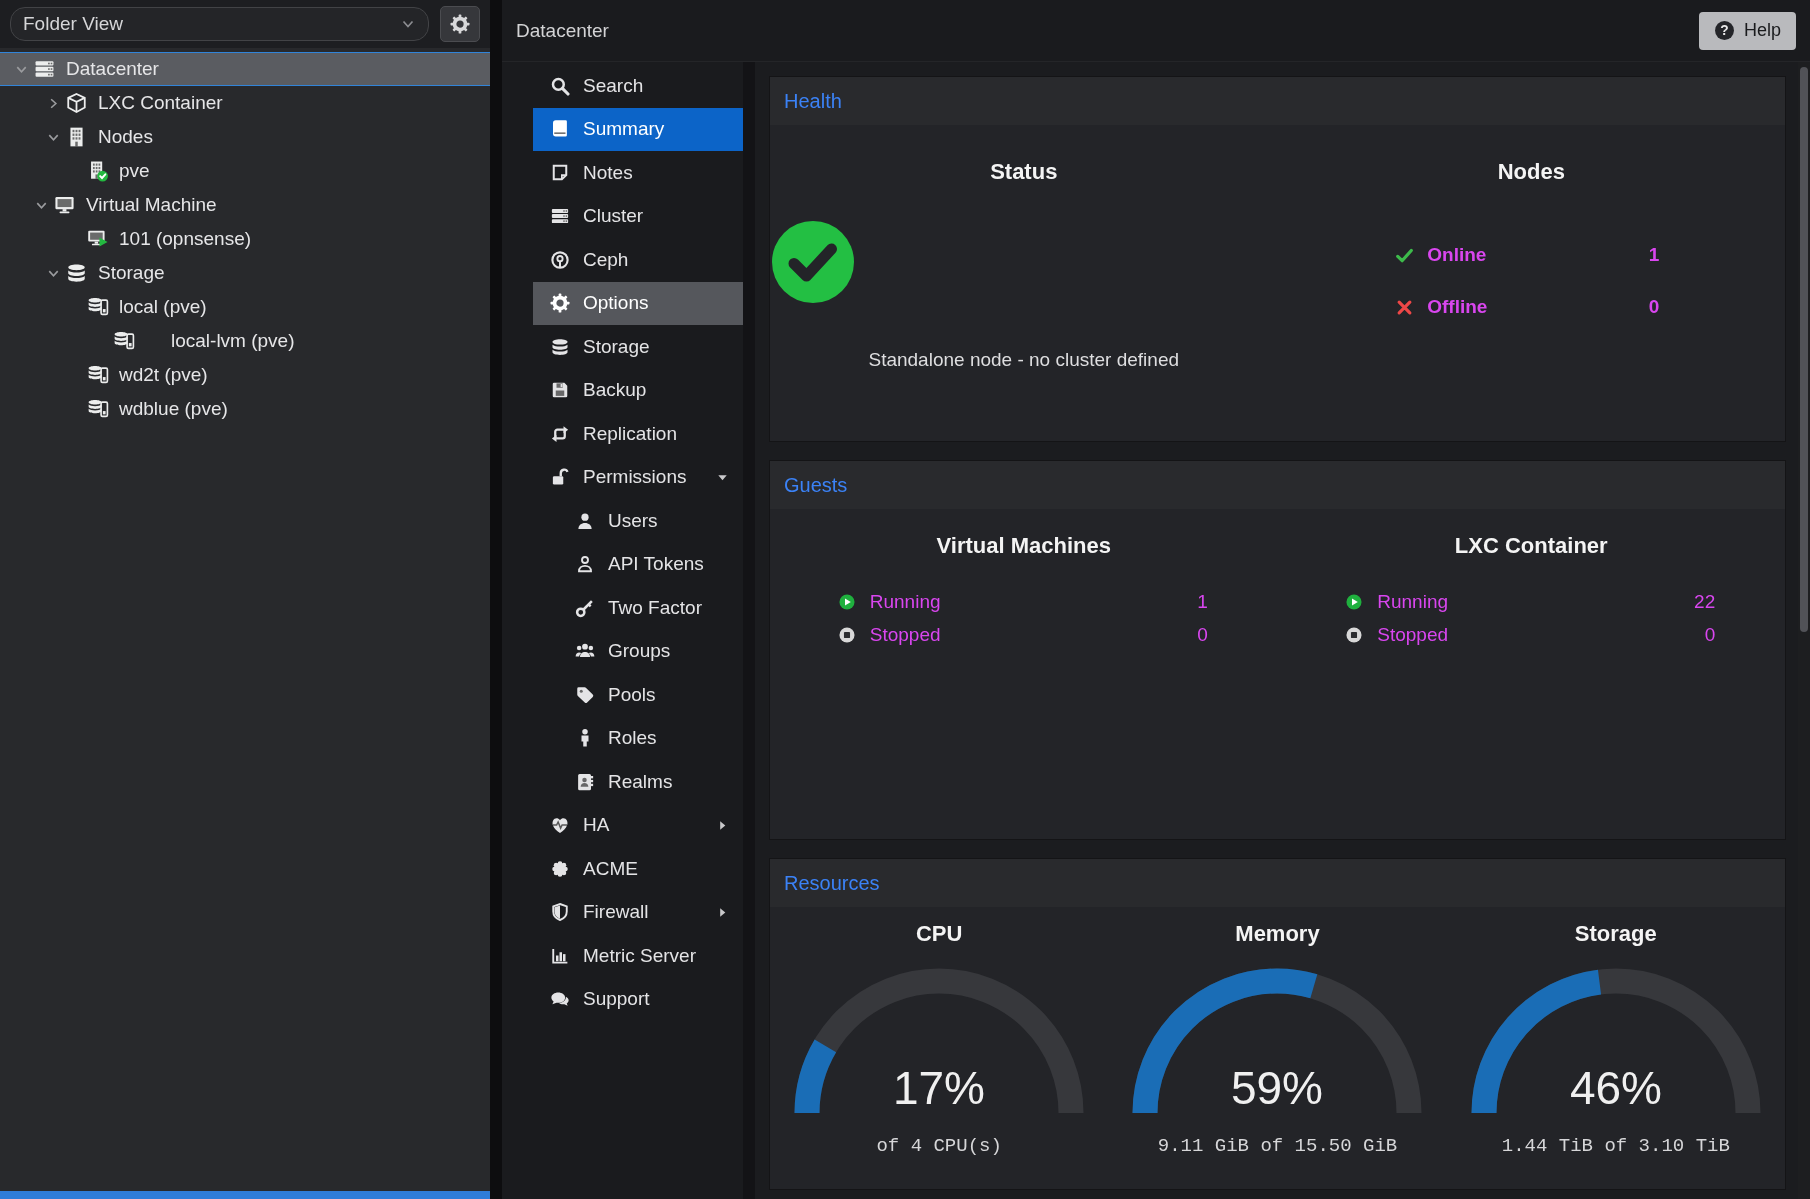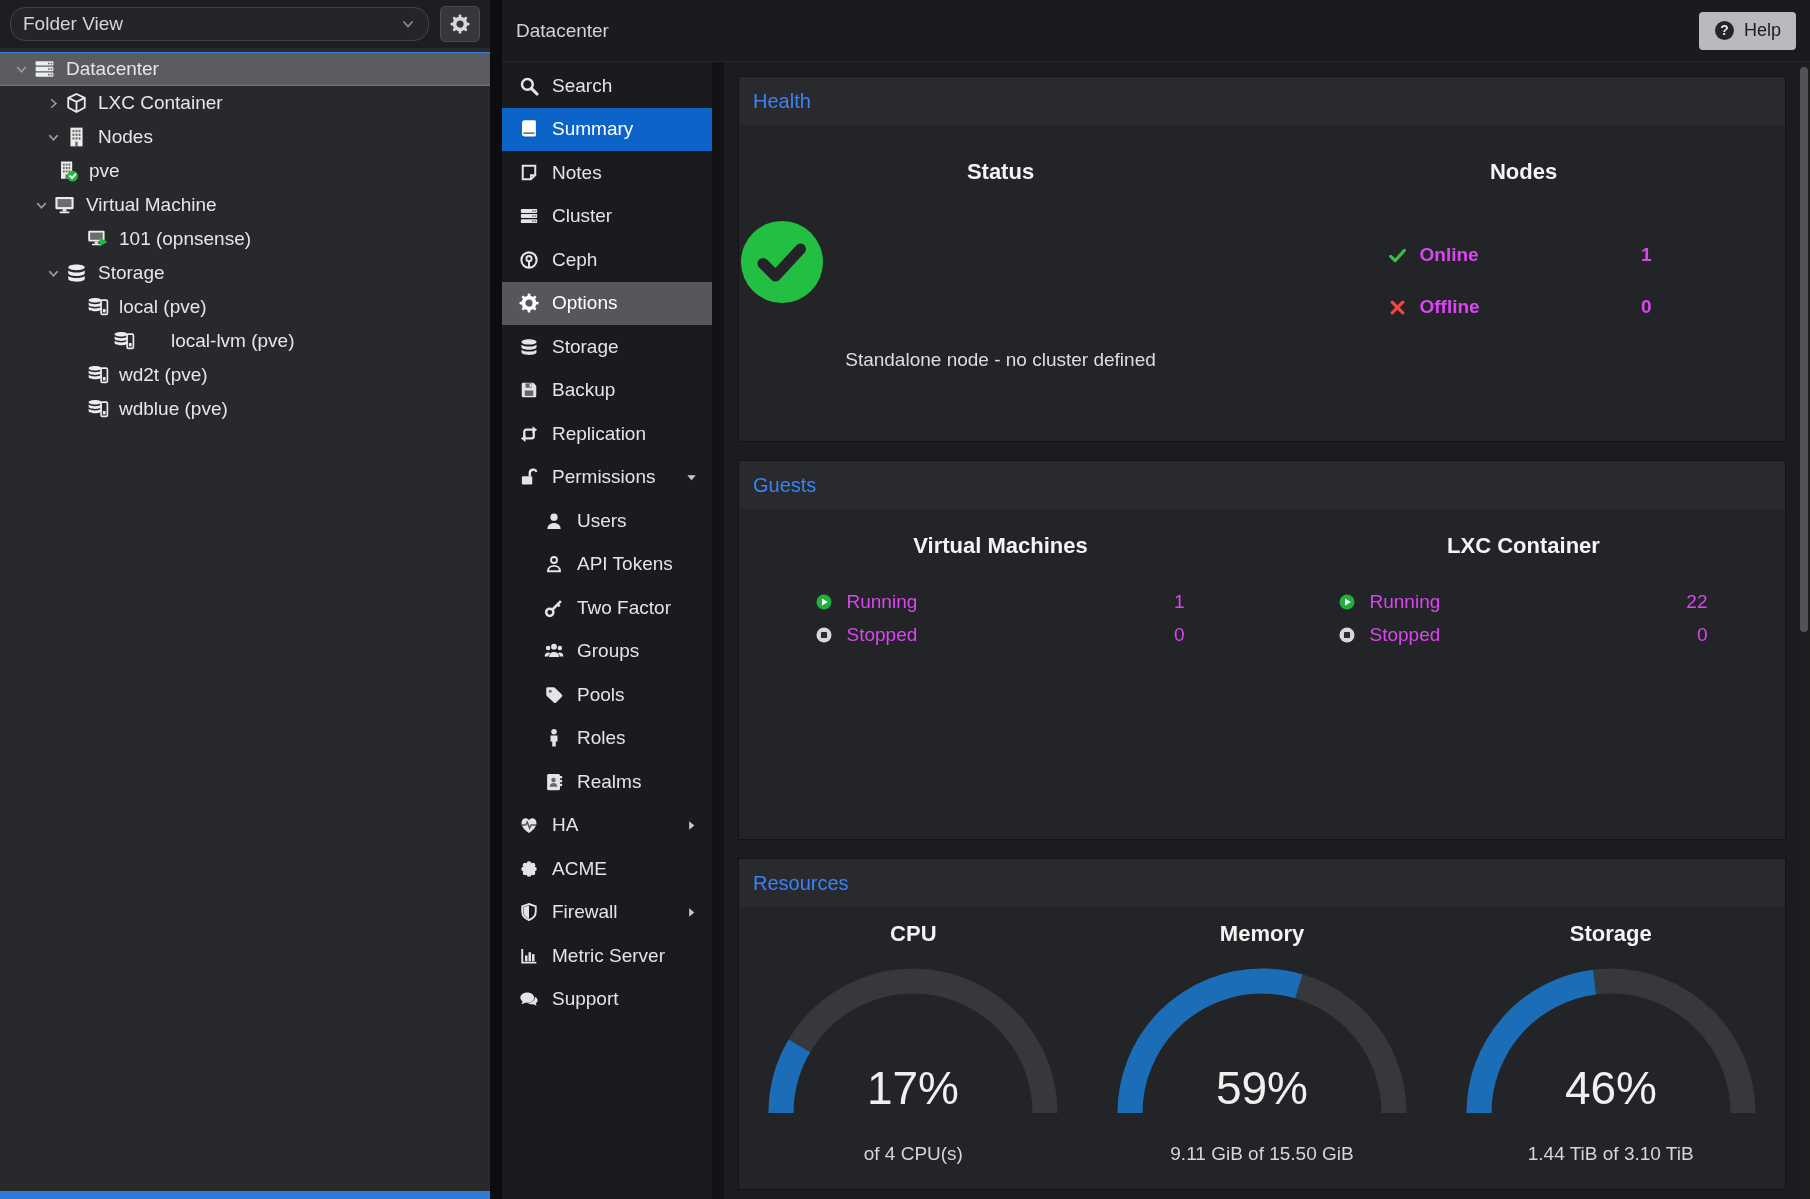--- a/index.html
+++ b/index.html
@@ -39,21 +39,21 @@
   
   .right { flex:1; display:flex; flex-direction:column; background:#1a1b1e; min-width:0; }
   .content-header { height:62px; display:flex; align-items:center; padding:0 14px; border-bottom:1px solid #242528; flex:none; }
   .header-title { color:#d3d3d5; font-size:19px; }
   .help-btn {
     margin-left:auto; height:38px; background:#b9babd; color:#1a1b1d; border-radius:4px;
     display:flex; align-items:center; gap:9px; padding:0 15px; font-size:18px; cursor:pointer;
   }
   .help-btn .icon { width:21px; height:21px; }
 
-  .body { flex:1; display:flex; min-height:0; }
+  .body { flex:1; display:flex; min-height:0;padding-left:31px; }
 
   
   .nav { width:222px; flex:none; background:#1a1b1e; border-right:12px solid #131316; padding-top:2px; }
   .nav-item { height:43.5px; display:flex; align-items:center; padding:0 13px 0 17px; font-size:19px; color:#e4e4e6; cursor:pointer; }
   .nav-item.sub { padding-left:42px; }
   .nav-item.selected { background:#0c64c8; color:#ffffff; }
   .nav-item.highlighted { background:#55575c; color:#ffffff; }
   .nav-icon { width:20px; height:20px; margin-right:13px; display:flex; flex:none; }
   .nav-label { white-space:nowrap; }
   .nav-arrow { margin-left:auto; width:15px; height:15px; color:#c9c9cb; display:flex; flex:none; }
@@ -80,21 +80,21 @@
 
   .guest-rows { width:372px; margin:26px auto 0; }
   .guest-row { display:flex; align-items:center; gap:14px; height:33px; font-size:19px; color:#d946ef; }
   .guest-row .icon { width:18px; height:18px; flex:none; }
   .guest-row .row-value { margin-left:auto; padding-right:2px; }
   .guests-body .col-title { margin-top:24px; }
 
   .res-col { flex:1; min-width:0; text-align:center; }
   .res-col .col-title { margin-top:6px; }
   .gauge-wrap { margin-top:14px; position:relative; }
-  .gauge-sub { margin-top:20px; font-size:19px; color:#d6d6d8; }
+  .gauge-sub { margin-top:12px; font-size:19px; color:#d6d6d8;font-family:Liberation Mono, monospace; }
 
   
   .scrollbar { width:12px; flex:none; background:#1d1e20; position:relative; }
   .scroll-thumb { position:absolute; top:5px; left:2px; width:8px; height:565px; background:#515257; border-radius:4px; cursor:grab; }
 
   .icon { display:inline-flex; }
   .icon svg { width:100%; height:100%; }
 </style>
 </head>
 <body>
@@ -187,21 +187,21 @@
                   <rect x="5.1" y="8.2" width="1.4" height="1.7"></rect>
                   <rect x="7.3" y="8.2" width="1.4" height="1.7"></rect>
                   <rect x="9.5" y="8.2" width="1.4" height="1.7"></rect>
                   <rect x="7.1" y="11.4" width="1.8" height="3.4"></rect>
                 </g>
               </g>
             </svg>
           </span>
           <span class="tree-label">Nodes</span>
         </div>
-        <div class="tree-row" style="padding-left: 48px; text-align: right;">
+        <div class="tree-row" style="padding-left: 78px; text-align: right;">
           <span class="expander" style="width:8px"></span>
           <span class="icon tree-icon">
             <svg viewBox="0 0 16 16">
               <g transform="scale(0.92)">
                 <rect x="3.6" y="1.2" width="8.8" height="13.6" fill="currentColor"></rect>
                 <g fill="rgba(0,0,0,0.55)">
                   <rect x="5.1" y="2.8" width="1.4" height="1.7"></rect>
                   <rect x="7.3" y="2.8" width="1.4" height="1.7"></rect>
                   <rect x="9.5" y="2.8" width="1.4" height="1.7"></rect>
                   <rect x="5.1" y="5.5" width="1.4" height="1.7"></rect>

